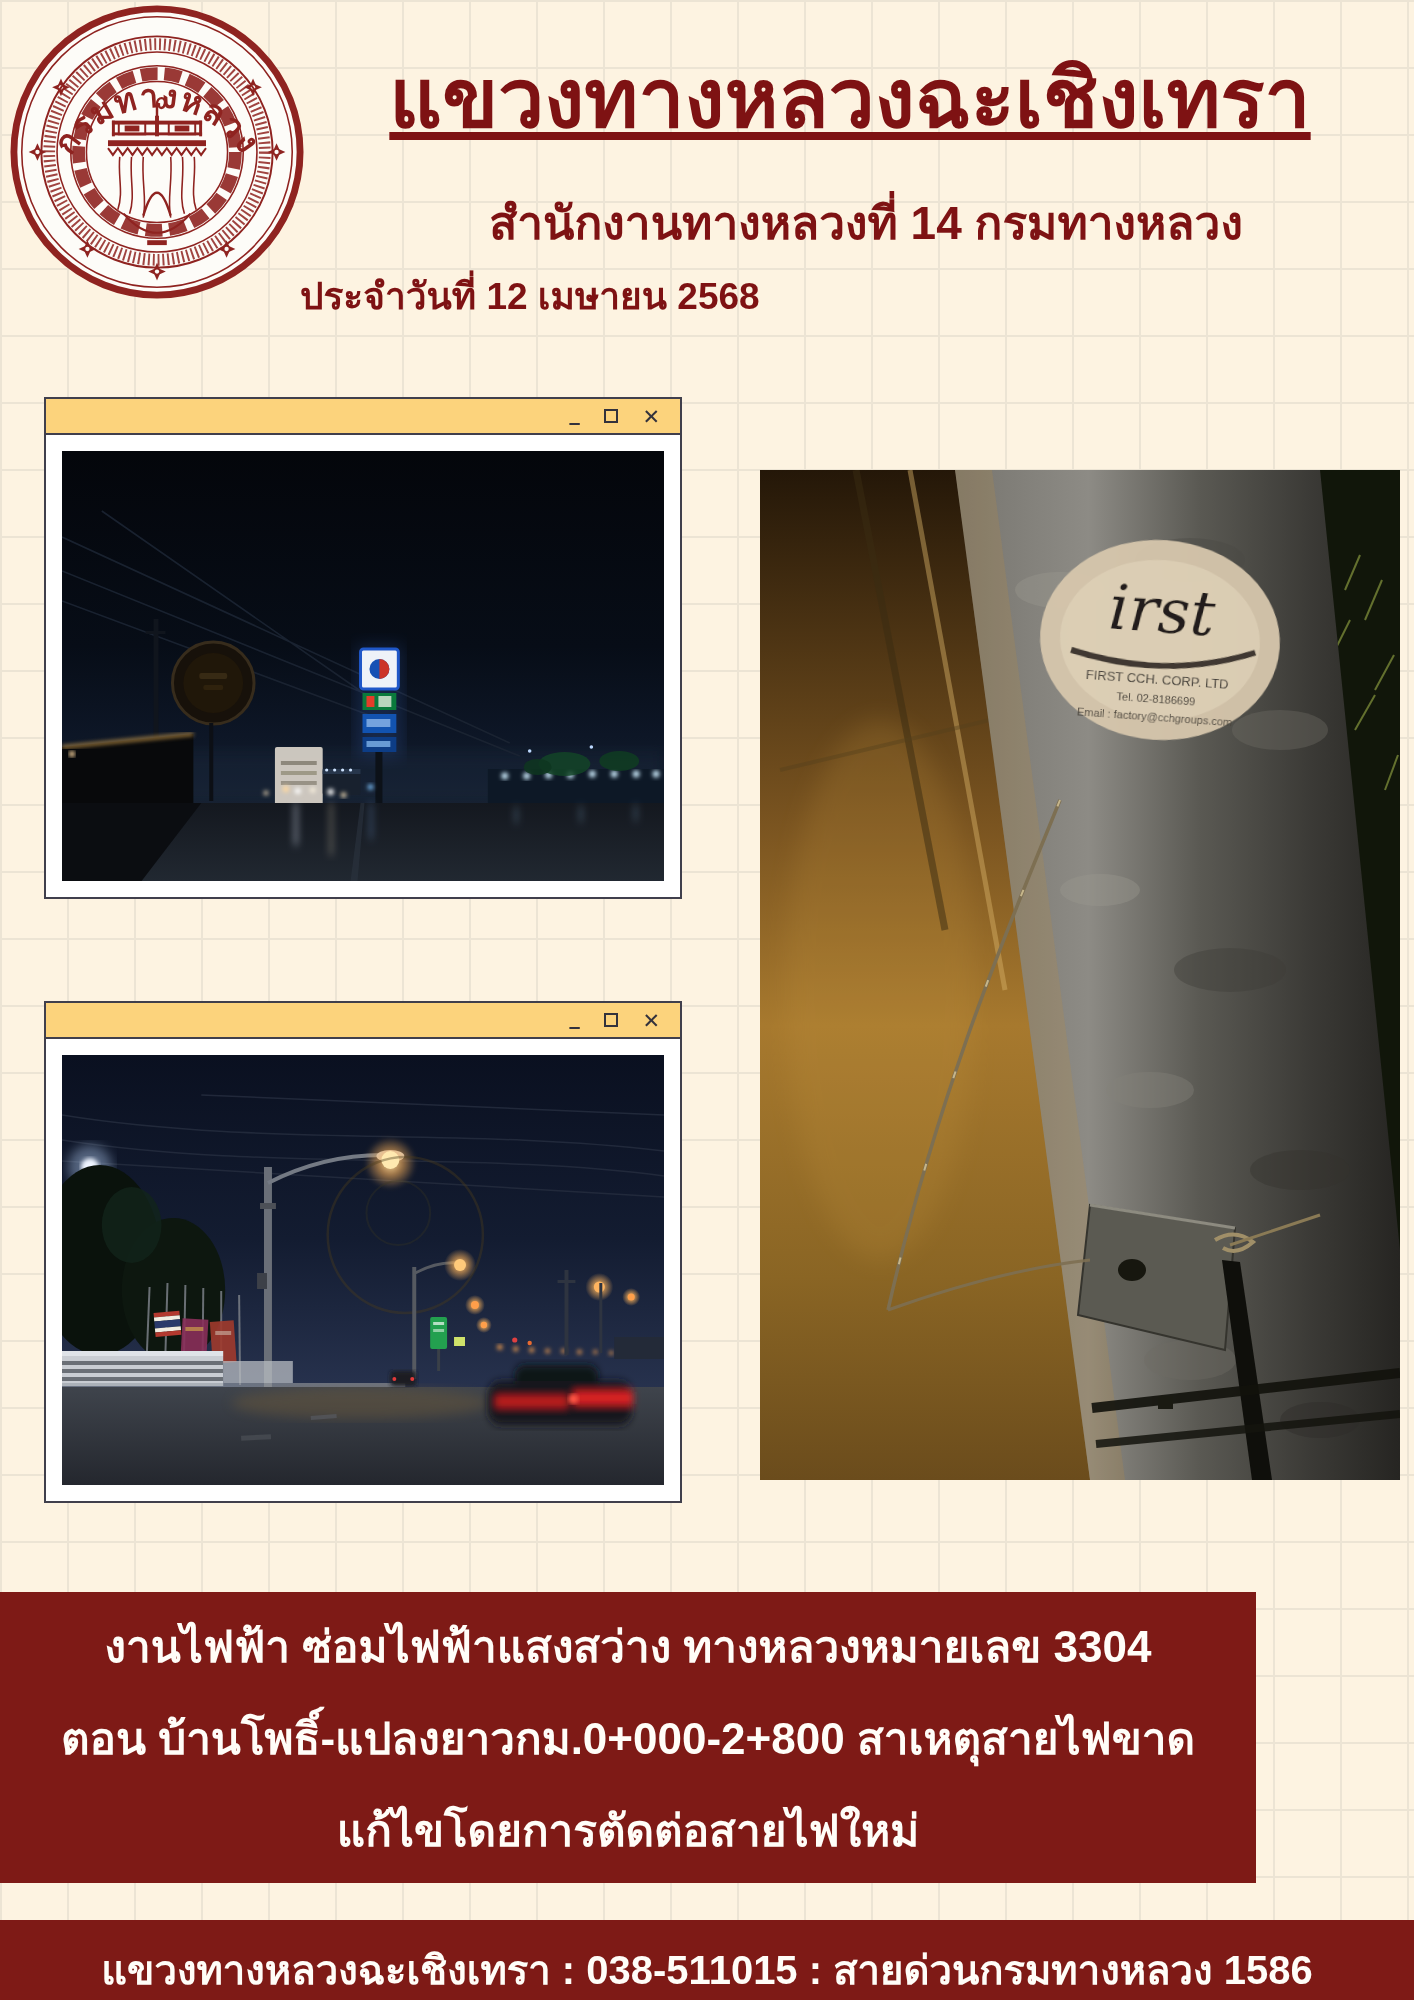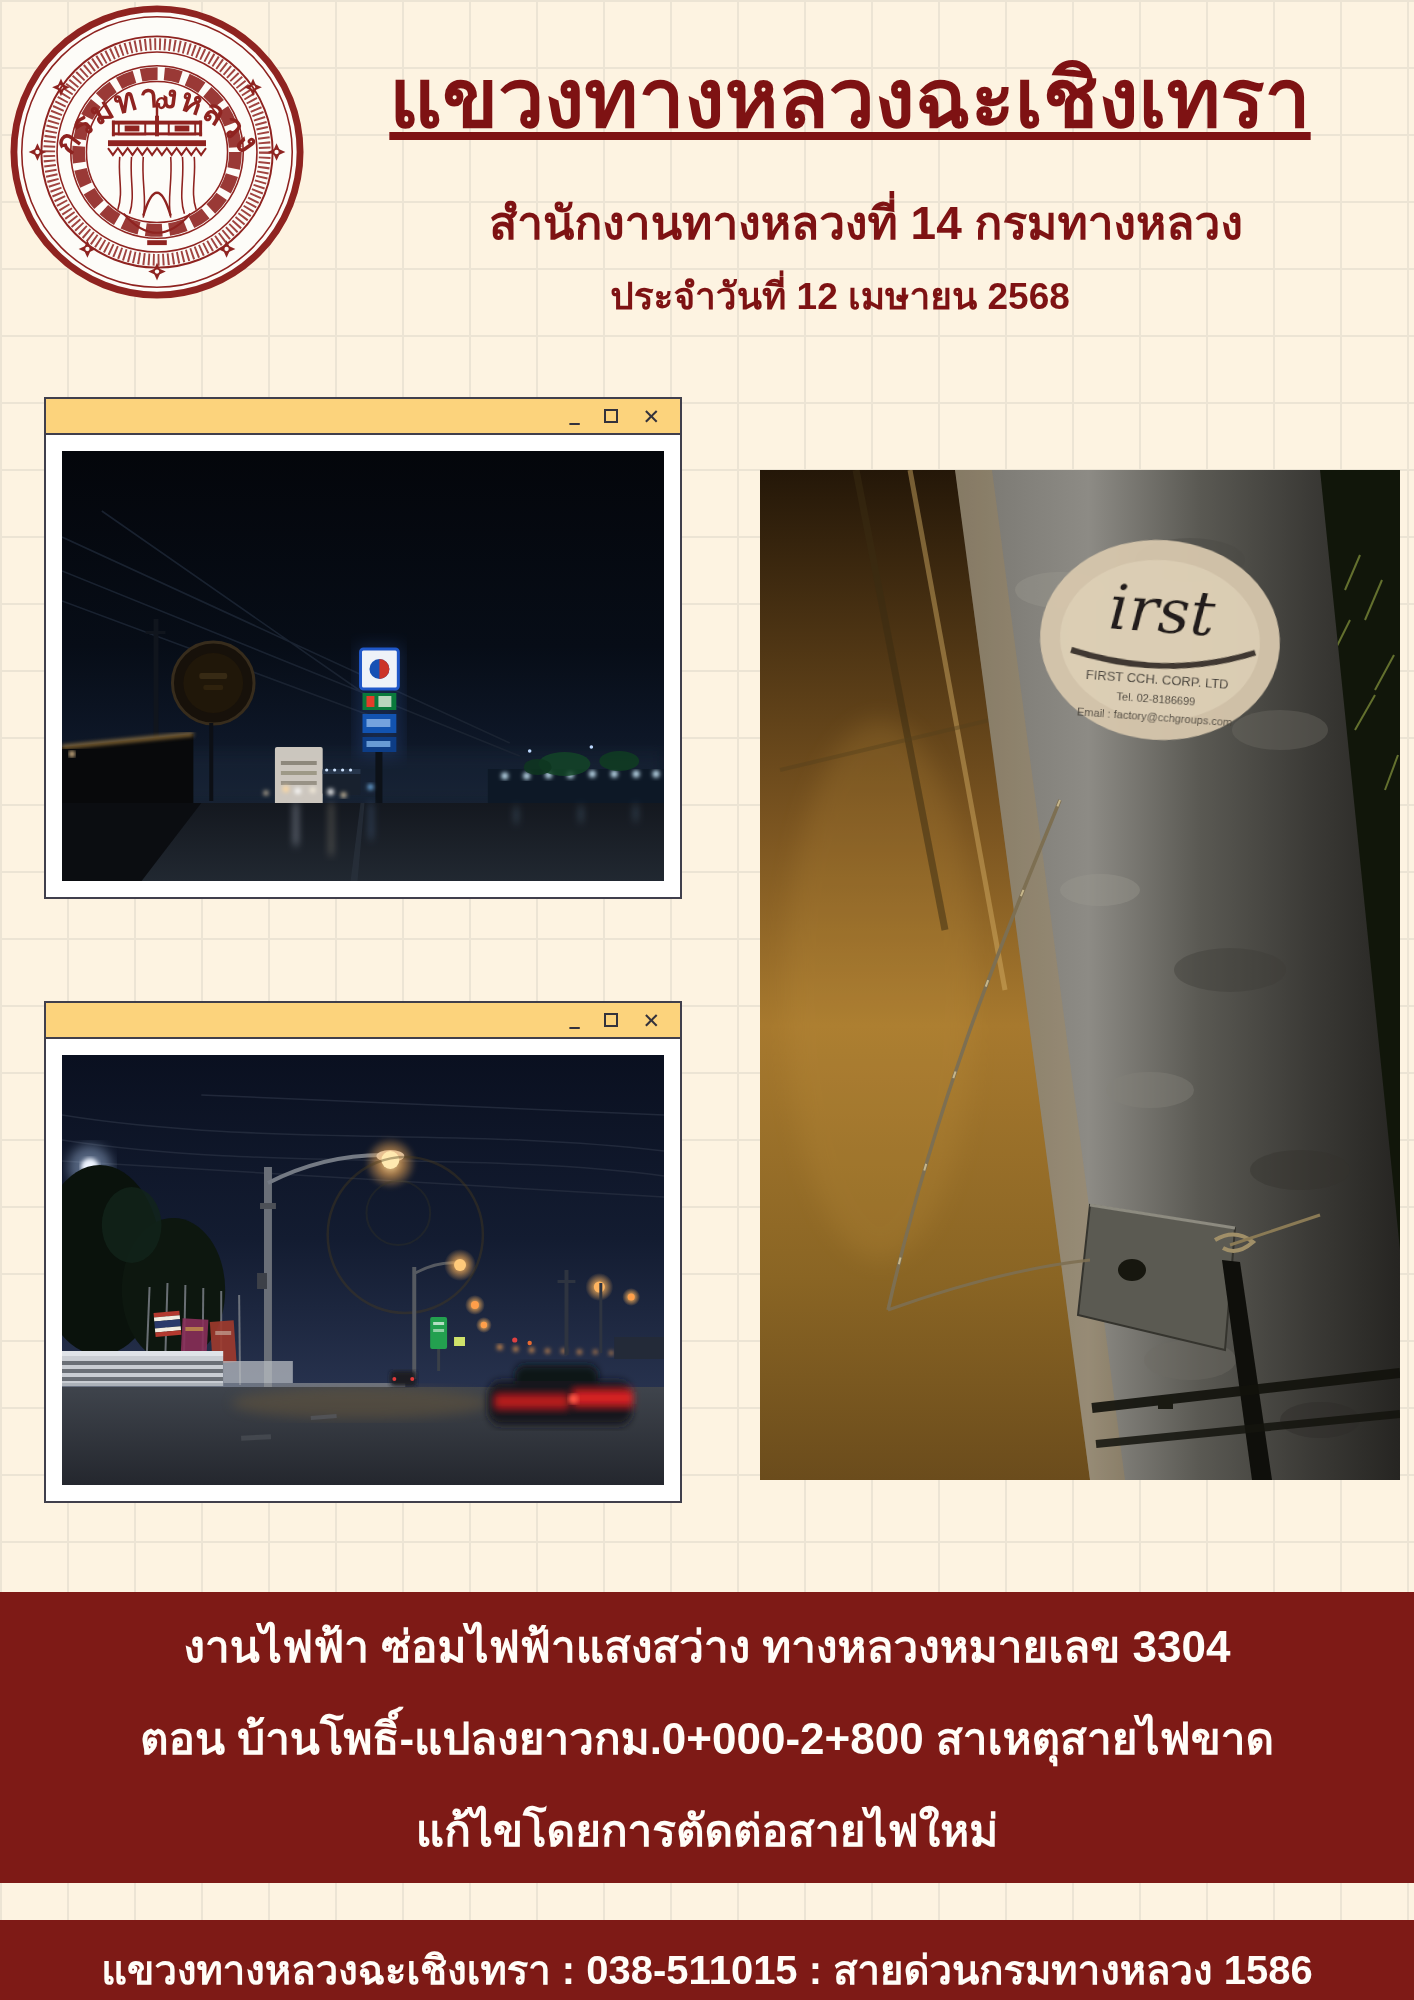--- a/index.html
+++ b/index.html
@@ -12,36 +12,36 @@
       linear-gradient(90deg, #ece4d4 2px, transparent 2px);
     background-size:67px 67px;
   }
   .abs{position:absolute;}
   
   .logo{left:10px;top:5px;width:294px;height:294px;}
   .h-title{left:300px;top:48px;width:1100px;text-align:center;
     font-size:82px;font-weight:bold;color:#7e1213;line-height:1.25;white-space:nowrap;text-decoration:underline;}
   .h-sub{left:316px;top:186px;width:1100px;text-align:center;
     font-size:46px;font-weight:bold;color:#7e1213;white-space:nowrap;}
-  .h-date{left:300px;top:266px;width:1080px;text-align:center;
+  .h-date{left:300px;top:266px;width:1080px;text-align:left;
     font-size:37px;font-weight:bold;color:#7e1213;white-space:nowrap;}
   
   .window{position:absolute;width:638px;background:#ffffff;
     border:2px solid #403f4c;box-sizing:border-box;}
   .titlebar{height:34px;background:#fcd37c;border-bottom:2px solid #403f4c;
     display:flex;align-items:center;justify-content:flex-end;gap:24px;padding-right:20px;}
   .ctl{color:#33323c;font-size:21px;font-weight:bold;line-height:1;cursor:default;}
   .ctl.min{transform:translateY(5px);}
   .ctl.max{width:14px;height:14px;border:2px solid #33323c;box-sizing:border-box;background:transparent;}
   .window-body{padding:16px;}
   .window-body svg{display:block;}
   .bigphoto{left:760px;top:470px;width:640px;height:1010px;}
   .bigphoto svg{display:block;}
   
-  .band{left:0;top:1592px;width:1414px;height:291px;background:#7e1a16;
+  .band{left:0;top:1592px;width:1256px;height:291px;background:#7e1a16;
     display:flex;flex-direction:column;align-items:center;justify-content:center;gap:22px;}
   .band div{color:#fffdf8;font-size:44px;font-weight:bold;white-space:nowrap;}
   
   .footerbar{left:0;top:1920px;width:1414px;height:100px;background:#7e1a16;
     display:flex;align-items:center;justify-content:center;}
   .footerbar div{color:#fffdf8;font-size:40px;font-weight:bold;white-space:nowrap;}
 </style>
 </head>
 <body>
 

